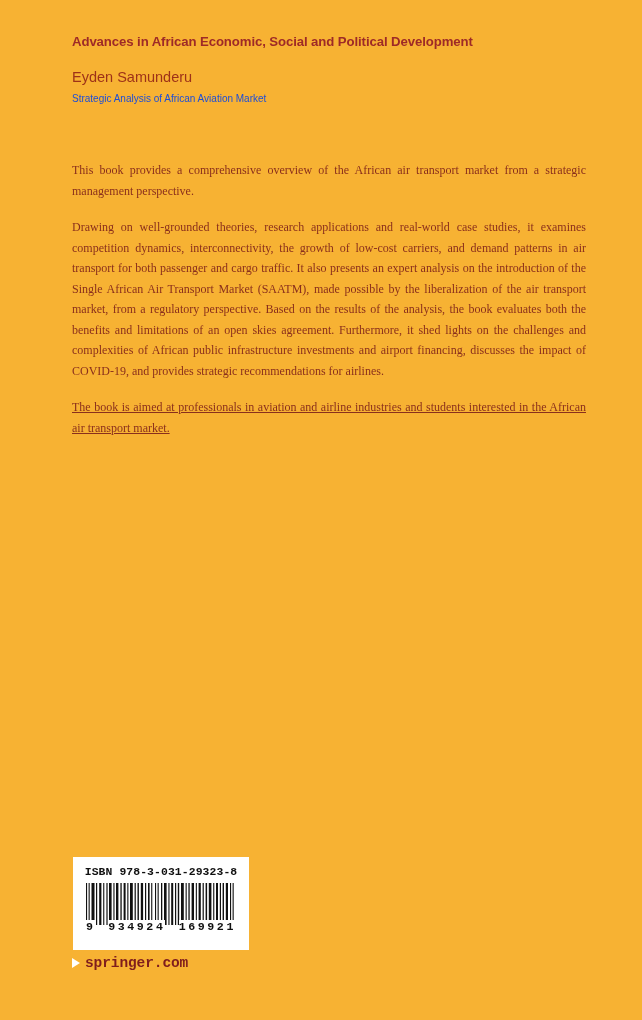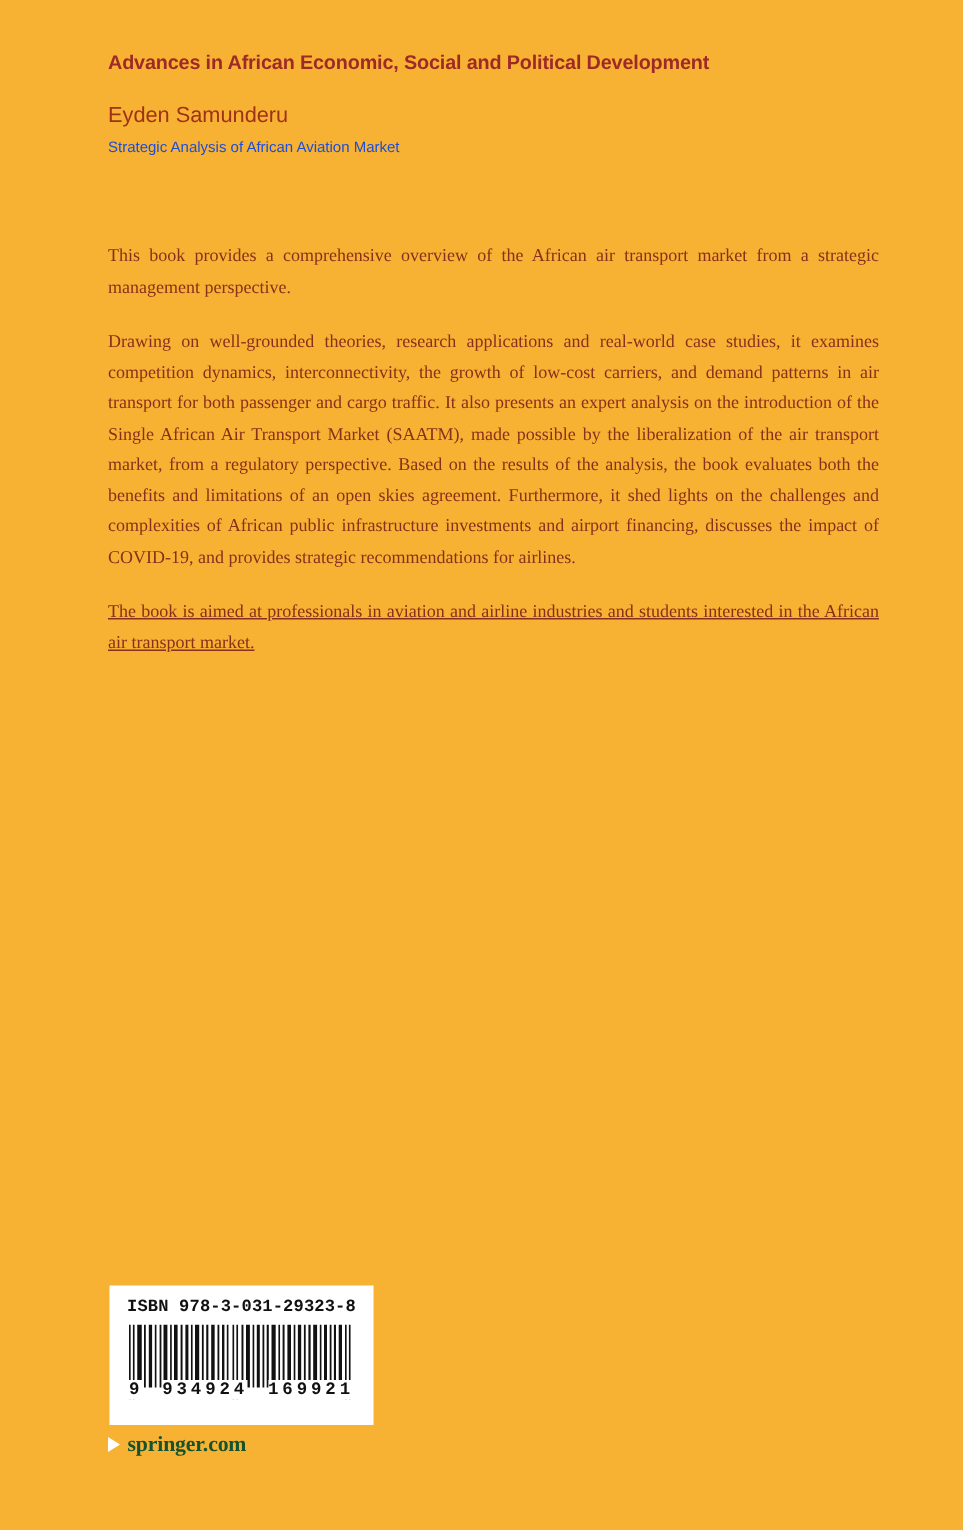--- a/index.html
+++ b/index.html
@@ -156,24 +156,24 @@
   #springer-triangle {
     width: 0;
     height: 0;
     border-left: 8px solid #FFFFFF;
     border-top: 5.5px solid transparent;
     border-bottom: 5.5px solid transparent;
     display: block;
   }
 
   #springer-wordmark {
-    font-family: Liberation Serif, serif;
+    font-family: Liberation Mono, monospace;
     font-weight: bold;
     font-size: 14.5px;
-    color: #14532d;
+    color: #7f1d1d;
     letter-spacing: -0.1px;
     line-height: 1;
   }
 </style>
 </head>
 <body>
 
 <div id="cover">
 
   <div id="header-block">

